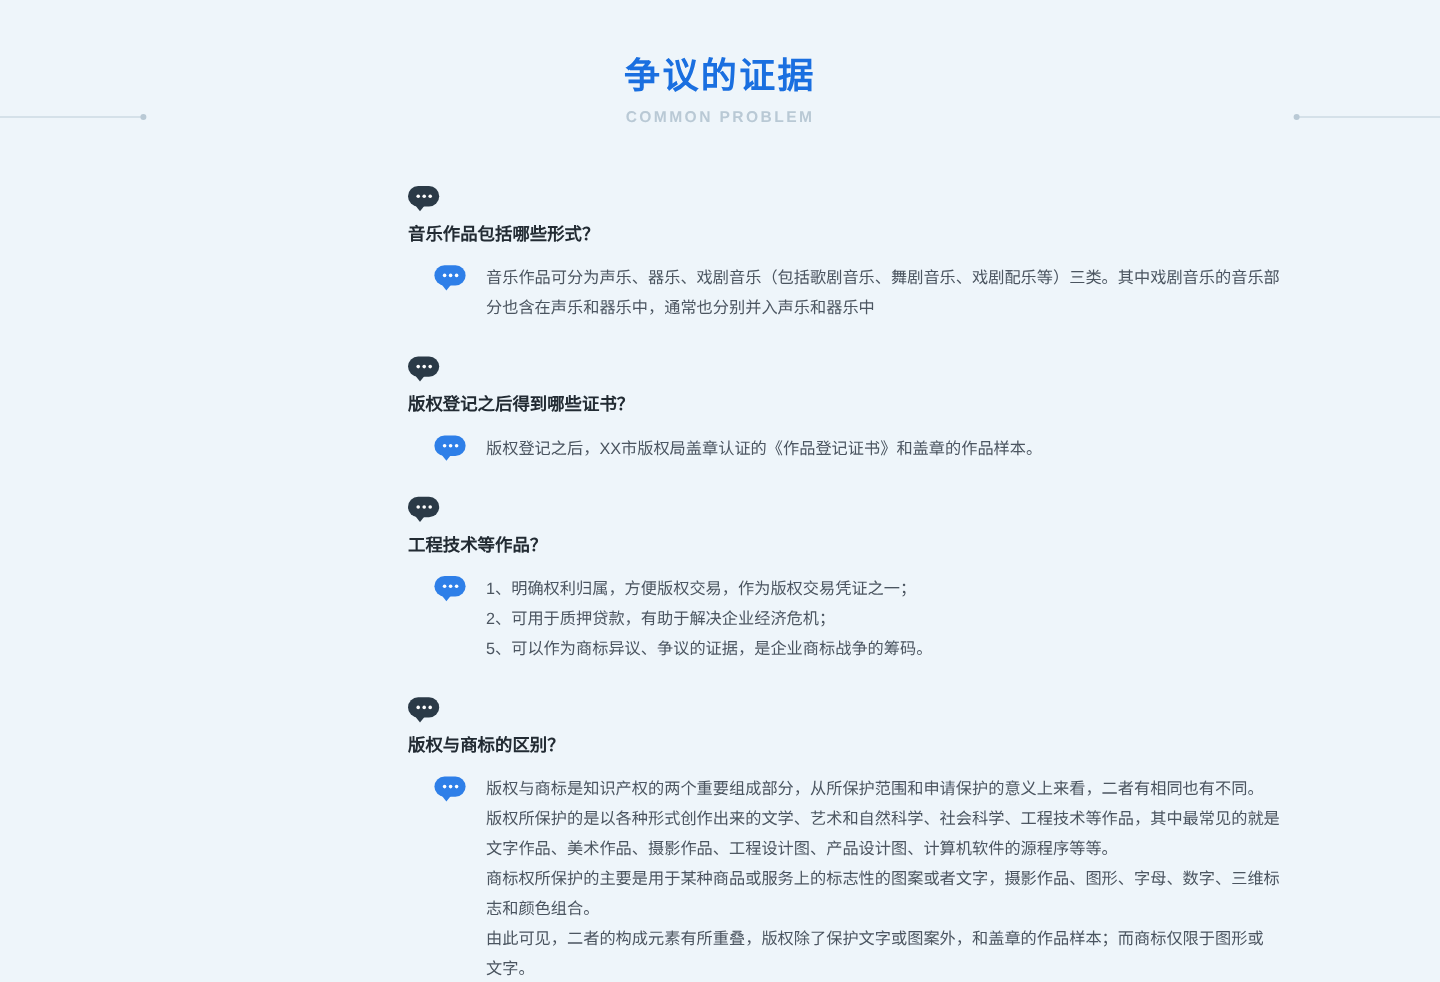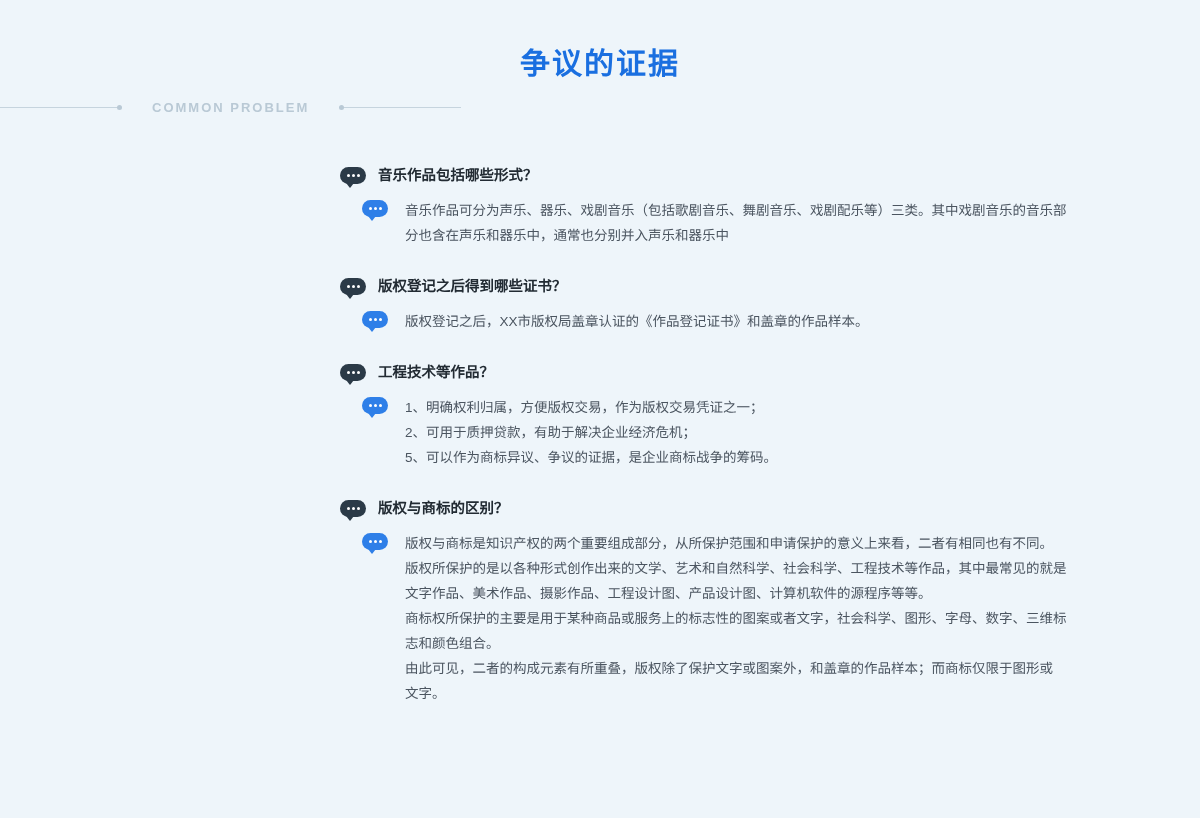--- a/index.html
+++ b/index.html
@@ -27,24 +27,24 @@
     text-align: center;
   }
   .header-title {
     font-size: 30px;
     font-weight: bold;
     color: #1a6fe0;
     letter-spacing: 2px;
     line-height: 40px;
   }
   .header-sub-row {
-    margin-top: 16px;
+    margin-top: 6px;
     display: flex;
     align-items: center;
-    justify-content: flex-start;
+    justify-content: space-between;
     gap: 32px;
   }
   .header-rule {
     width: 120px;
     height: 1px;
     background: #c6d4de;
     position: relative;
   }
   .header-rule::after {
     content: "";
@@ -69,22 +69,23 @@
     margin: 48px auto 0 auto;
     width: 760px;
     padding-left: 240px;
     box-sizing: content-box;
   }
   .faq-item {
     margin-bottom: 26px;
   }
   .faq-q {
     display: flex;
-    align-items: center;
+    align-items: flex-start;
     gap: 12px;
+    flex-direction: column;
   }
   .faq-a {
     display: flex;
     align-items: flex-start;
     gap: 17px;
     margin-top: 12px;
     padding-left: 22px;
   }
   .bubble {
     flex: 0 0 auto;
@@ -250,21 +251,21 @@
           <span class="dots">
               <i></i>
               <i></i>
               <i></i>
             </span>
         </span>
         <div class="a-text">
           <p>版权与商标是知识产权的两个重要组成部分，从所保护范围和申请保护的意义上来看，二者有相同也有不同。</p>
           <p>版权所保护的是以各种形式创作出来的文学、艺术和自然科学、社会科学、工程技术等作品，其中最常见的就是</p>
           <p>文字作品、美术作品、摄影作品、工程设计图、产品设计图、计算机软件的源程序等等。</p>
-          <p>商标权所保护的主要是用于某种商品或服务上的标志性的图案或者文字，社会科学、图形、字母、数字、三维标</p>
+          <p>商标权所保护的主要是用于某种商品或服务上的标志性的图案或者文字，摄影作品、图形、字母、数字、三维标</p>
           <p>志和颜色组合。</p>
           <p>由此可见，二者的构成元素有所重叠，版权除了保护文字或图案外，和盖章的作品样本；而商标仅限于图形或</p>
           <p>文字。</p>
         </div>
       </div>
     </div>
 
   </div>
 </div>
 

